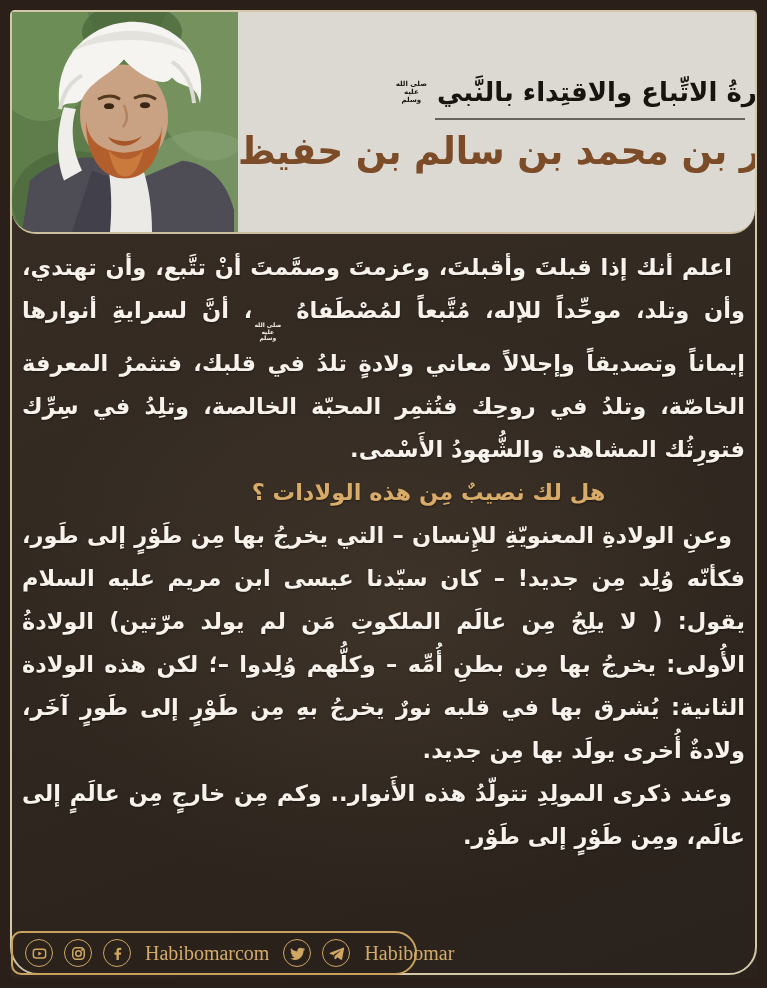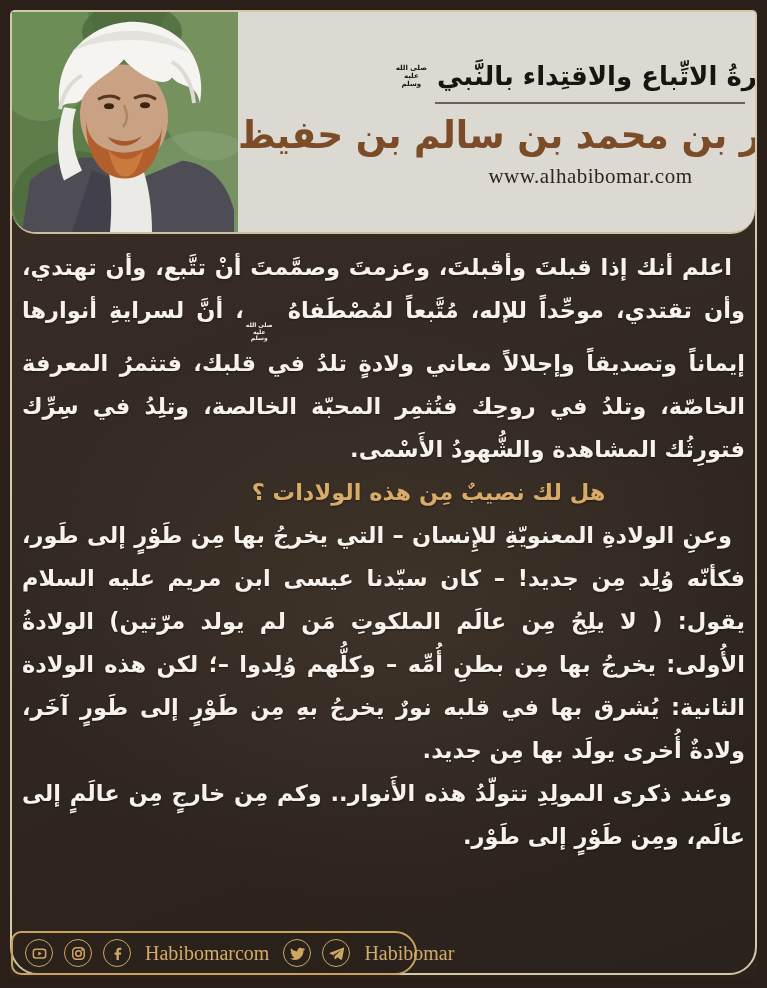--- a/index.html
+++ b/index.html
@@ -143,26 +143,25 @@
       <div class="title-row">
         <span class="main-title">ثمرةُ الاتِّباع والاقتِداء بالنَّبي</span>
         <span class="salawat-seal">
           <span>صلى الله</span>
           <span>عليه</span>
           <span>وسلم</span>
         </span>
       </div>
       <div class="divider"></div>
       <div class="signature">الحبيب عمر بن محمد بن سالم بن حفيظ</div>
-      <div class="website">www.alhabibomar.com</div>
     </div>
   </div>
 
   <div class="body-text">
-    <p><span>اعلم أنك إذا قبلتَ وأقبلتَ، وعزمتَ وصمَّمتَ أنْ تتَّبع، وأن تهتدي، وأن تقتدي، موحِّداً للإله، مُتَّبعاً لمُصْطَفاهُ</span><span class="inline-seal">
+    <p><span>اعلم أنك إذا قبلتَ وأقبلتَ، وعزمتَ وصمَّمتَ أنْ تتَّبع، وأن تهتدي، وأن وتلد، موحِّداً للإله، مُتَّبعاً لمُصْطَفاهُ</span><span class="inline-seal">
           <span>صلى الله</span>
           <span>عليه</span>
           <span>وسلم</span>
         </span><span>، أنَّ لسرايةِ أنوارها إيماناً وتصديقاً وإجلالاً معاني ولادةٍ تلدُ في قلبك، فتثمرُ المعرفة الخاصّة، وتلدُ في روحِك فتُثمِر المحبّة الخالصة، وتلِدُ في سِرِّك فتورِثُك المشاهدة والشُّهودُ الأَسْمى.</span></p>
     <p class="question">هل لك نصيبٌ مِن هذه الولادات ؟</p>
     <p>وعنِ الولادةِ المعنويّةِ للإِنسان – التي يخرجُ بها مِن طَوْرٍ إلى طَور، فكأنّه وُلِد مِن جديد! – كان سيّدنا عيسى ابن مريم عليه السلام يقول: ( لا يلِجُ مِن عالَم الملكوتِ مَن لم يولد مرّتين) الولادةُ الأُولى: يخرجُ بها مِن بطنِ أُمِّه – وكلُّهم وُلِدوا –؛ لكن هذه الولادة الثانية: يُشرق بها في قلبه نورٌ يخرجُ بهِ مِن طَوْرٍ إلى طَورٍ آخَر، ولادةٌ أُخرى يولَد بها مِن جديد.</p>
     <p>وعند ذكرى المولِدِ تتولّدُ هذه الأَنوار.. وكم مِن خارجٍ مِن عالَمٍ إلى عالَم، ومِن طَوْرٍ إلى طَوْر.</p>
   </div>
 
   <div class="social-tab">

